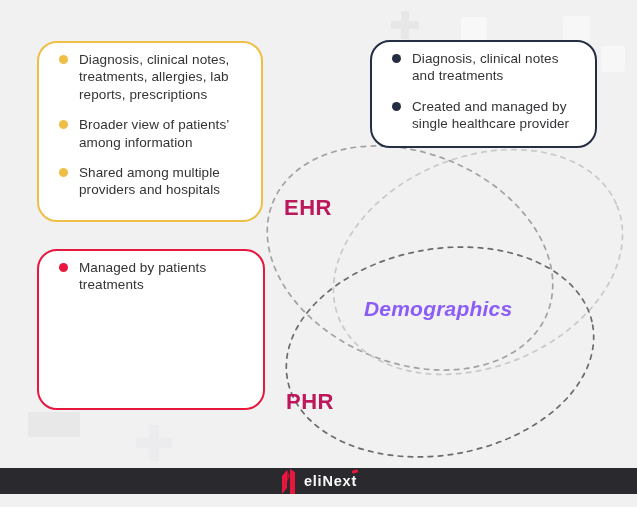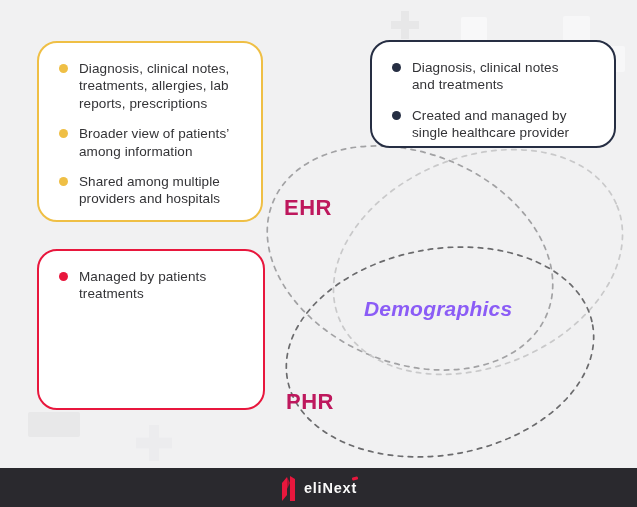--- a/index.html
+++ b/index.html
@@ -13,45 +13,45 @@
   .deco{position:absolute;pointer-events:none;}
   .deco-square{border-radius:2px;}
 
   
   .venn{position:absolute;left:0;top:0;}
 
   
   .box{
     position:absolute;box-sizing:border-box;background:#ffffff;
     border:2px solid var(--accent,#ccc);border-radius:20px;
-    padding:17px 10px 4px 20px;
+    padding:8px 10px 4px 20px;
   }
   .box--ehr{left:37px;top:41px;width:226px;height:181px;}
-  .box--emr{left:370px;top:40px;width:246px;height:108px;}
+  .box--emr{left:370px;top:40px;width:227px;height:108px;}
   .box--phr{left:37px;top:249px;width:228px;height:161px;}
   .box-item{display:flex;gap:11px;margin-bottom:13px;}
   .dot{flex:none;width:9px;height:9px;border-radius:50%;background:var(--accent,#ccc);margin-top:4px;}
   .box-text{
     font-size:13.5px;line-height:17.4px;color:#333336;letter-spacing:0.1px;
     max-width:172px;
   }
   .box--phr .box-text{max-width:162px;}
 
   
   .venn-label{
     position:absolute;font-weight:bold;font-size:22px;color:#be185d;
     letter-spacing:0.5px;white-space:nowrap;
   }
   .venn-label--center{
     font-style:italic;font-size:21px;letter-spacing:0.2px;color:#8b5cf6;
   }
 
   
   .footer{
-    position:absolute;left:0;top:468px;width:637px;height:40px;
+    position:absolute;left:0;top:468px;width:637px;height:26px;
     background:#2a292e;display:flex;align-items:center;justify-content:center;gap:7px;
   }
   .logo-mark{display:block;}
   .logo-word{
     position:relative;color:#fafafa;font-weight:bold;font-size:14.5px;
     letter-spacing:0.8px;line-height:1;
   }
   .logo-accent{
     position:absolute;right:-1px;top:-4px;width:6px;height:3px;
     background:#e8173d;border-radius:1px;transform:rotate(-14deg);

